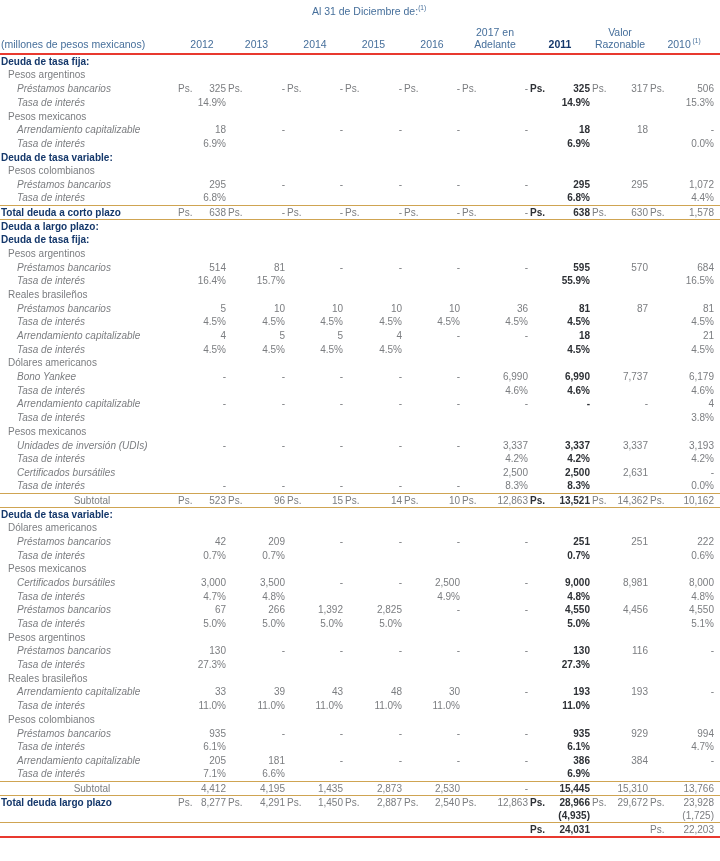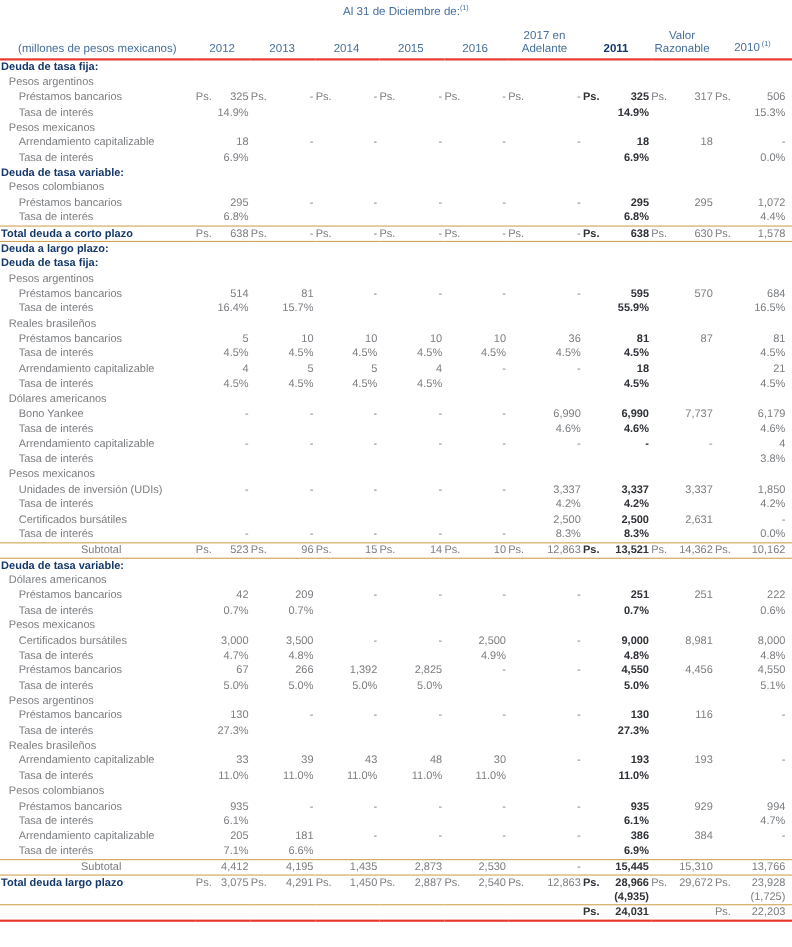--- a/index.html
+++ b/index.html
@@ -20,37 +20,37 @@
   }
   .title-row .sup, .sup {
     font-size: 6.5px; vertical-align: super; color: #466f9b;
   }
   .cols-row th {
     height: 34px; vertical-align: bottom; 
     color: #466f9b; font-size: 10.5px; line-height: 11.5px;
     white-space: pre-line; padding: 0 2px 3px 0;
   }
   .cols-row th.lblh {
-    text-align: center; padding-left: 1px; white-space: nowrap;
+    text-align: left; padding-left: 1px; white-space: nowrap;
   }
   .cols-row th.b2011 { font-weight: bold; color: #15386b; }
   thead { border-bottom: 2px solid #e8392f; }
   
   td {
     height: 13.7px; line-height: 13.2px; font-size: 10px;
     color: #7b7d80; padding: 0 2px 0 0; overflow: hidden; white-space: nowrap;
   }
   td.c9 { padding-right: 6px; }
   td.lblc { padding-left: 1px; }
   .lbl { color: #7b7d80; }
   .r-section td.lblc .lbl, .r-total td.lblc .lbl, .r-total2 td.lblc .lbl {
     font-weight: bold; color: #15386b;
   }
   .r-group td.lblc { padding-left: 8px; }
-  .r-item td.lblc { padding-left: 17px; }
+  .r-item td.lblc { padding-left: 17px; font-style: italic; }
   .r-subtotal td.lblc { padding-left: 8px; }
   .r-subtotal { border-top: 1.5px solid #cfa452; border-bottom: 1.5px solid #cfa452; text-align: center; }
   .r-total    { border-top: 1.5px solid #cfa452; border-bottom: 1.5px solid #cfa452; }
   .r-total2   { border-top: 1.5px solid #cfa452; padding-left: 36px; }
   .r-adjust   { border-bottom: 1.5px solid #cfa452; }
   .r-grand    { border-bottom: 2px solid #e8392f; }
   .cv { display: flex; justify-content: space-between; align-items: baseline; }
   .cv .val { margin-left: auto; }
   .pfx { flex: 0 0 auto; }
   
@@ -930,21 +930,21 @@
               <span class="val">3,337</span>
             </div>
           </td>
           <td class="c8">
             <div class="cv">
               <span class="val">3,337</span>
             </div>
           </td>
           <td class="c9 c9">
             <div class="cv">
-              <span class="val">1,850</span>
+              <span class="val">3,193</span>
             </div>
           </td>
         </tr>
         <tr class="r-item">
           <td class="lblc"><span class="lbl">Tasa de interés</span></td>
           <td class="c1"></td>
           <td class="c2"></td>
           <td class="c3"></td>
           <td class="c4"></td>
           <td class="c5"></td>
@@ -1748,21 +1748,21 @@
             <div class="cv">
               <span class="val">13,766</span>
             </div>
           </td>
         </tr>
         <tr class="r-total2">
           <td class="lblc"><span class="lbl">Total deuda largo plazo</span></td>
           <td class="c1">
             <div class="cv">
               <span class="pfx">Ps.</span>
-              <span class="val">3,075</span>
+              <span class="val">8,277</span>
             </div>
           </td>
           <td class="c2">
             <div class="cv">
               <span class="pfx">Ps.</span>
               <span class="val">4,291</span>
             </div>
           </td>
           <td class="c3">
             <div class="cv">

